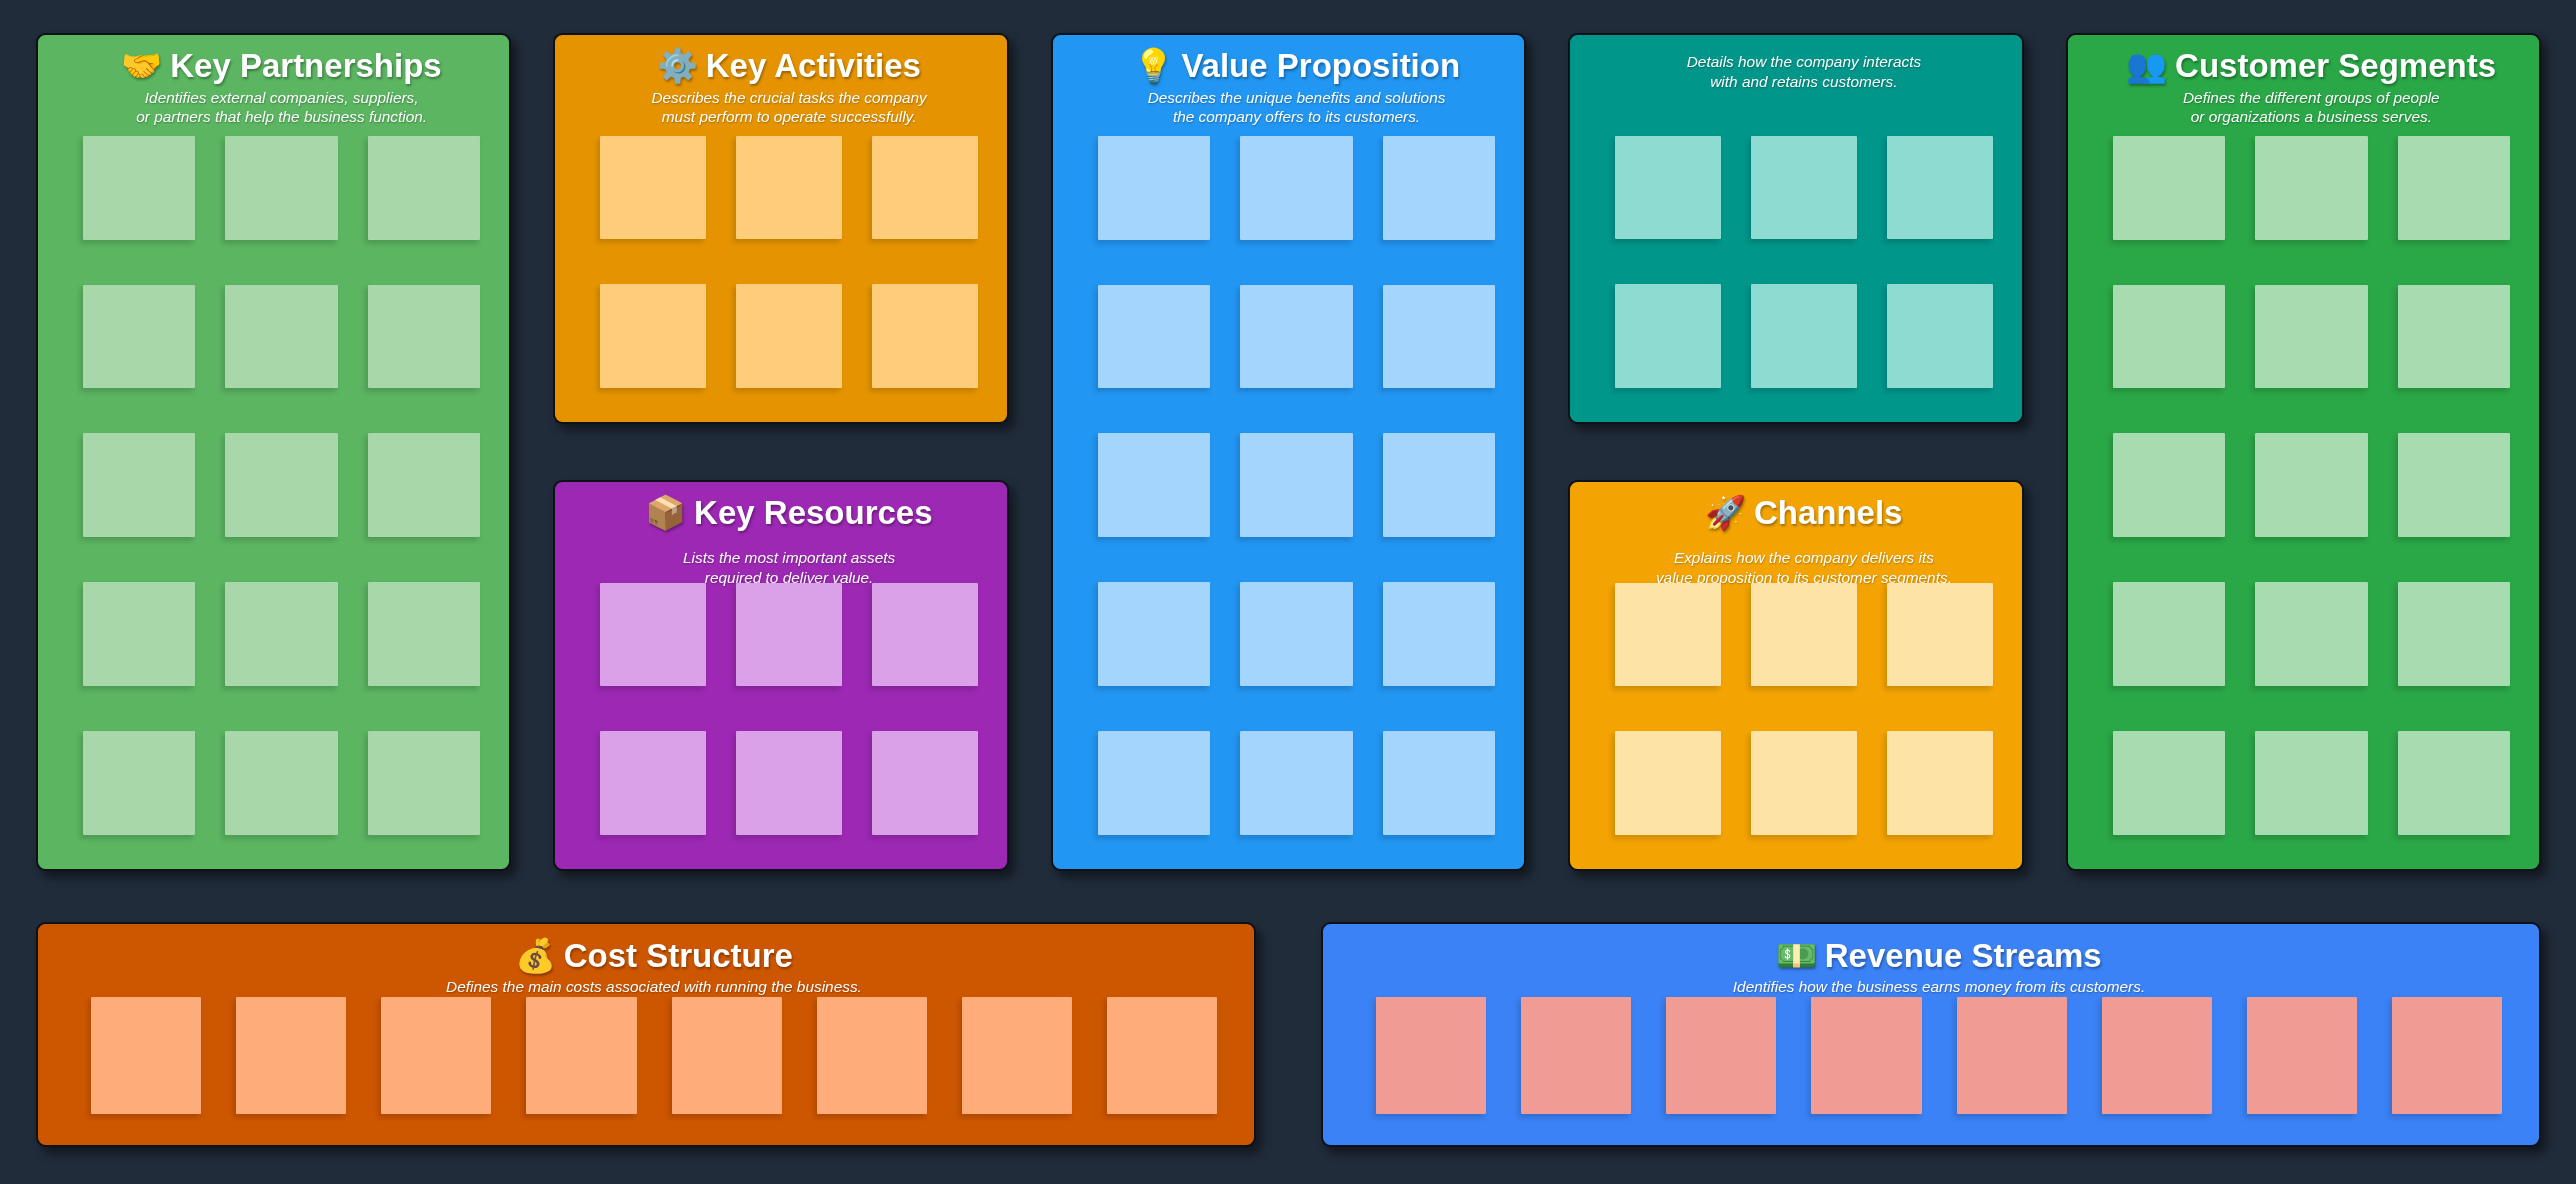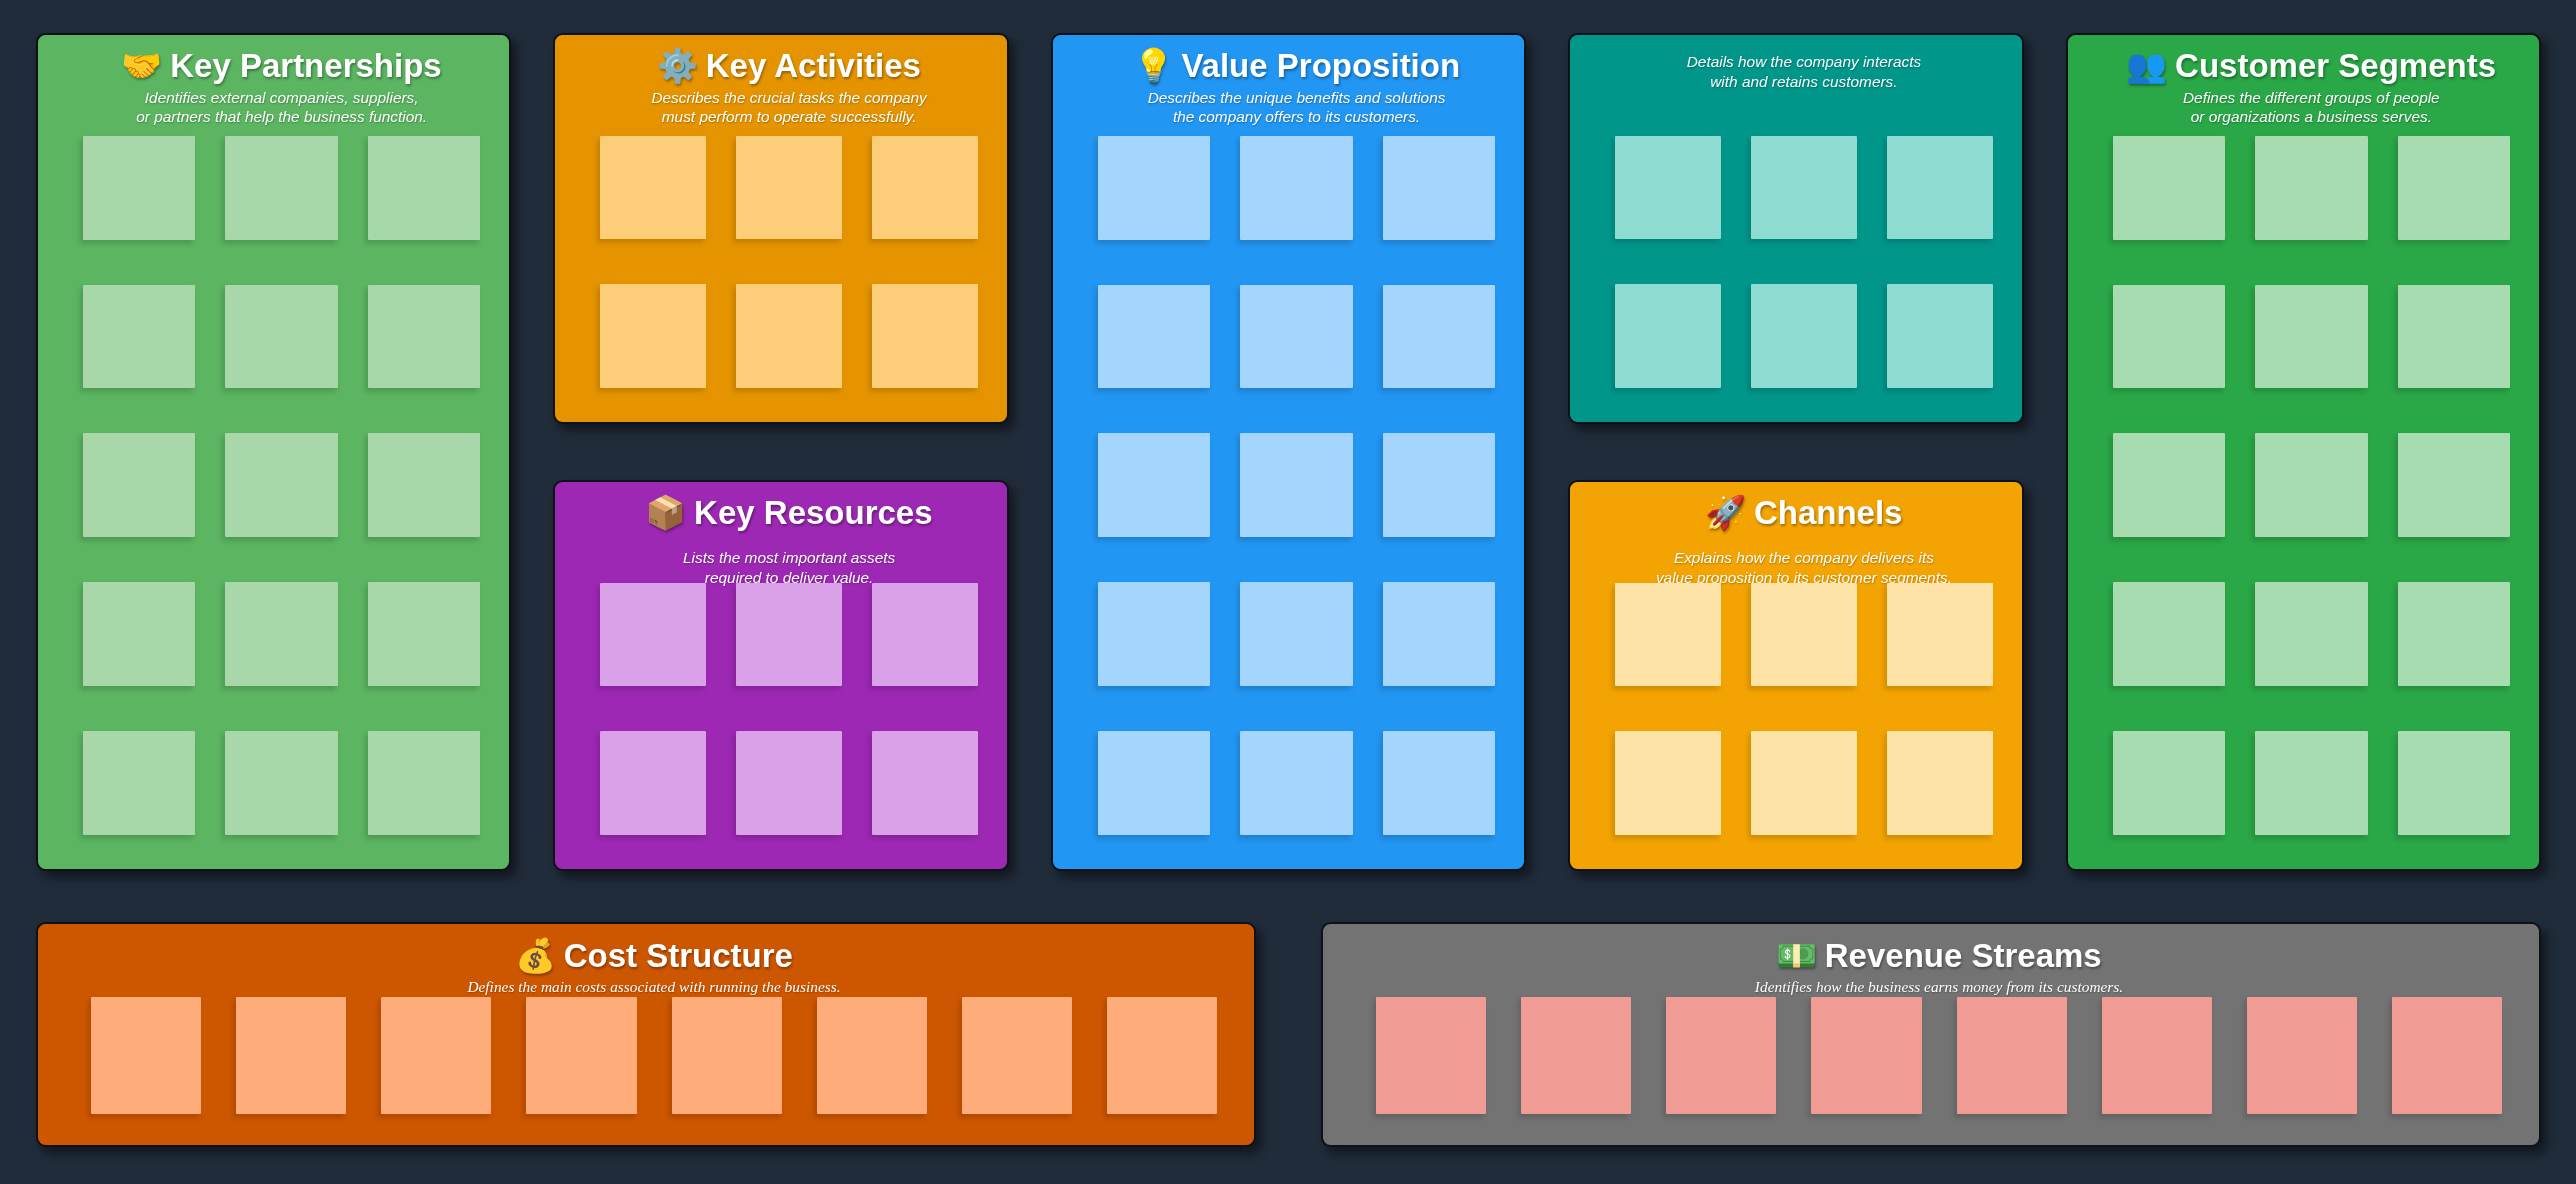--- a/index.html
+++ b/index.html
@@ -87,21 +87,20 @@
     font-style: italic;
     line-height: 1.28;
     color: #ffffff;
     text-shadow: 0.5px 1.1px 1.6px rgba(0,0,0,0.3);
   }
   .gap-subtitle .subtitle {
     margin-top: 18px;
   }
   .panel-bottom .subtitle {
     margin-top: 3.2px;
-    font-family: Liberation Serif, serif;
   }
   .cells {
     flex: 1;
     display: grid;
     column-gap: 30px;
     row-gap: 45px;
     padding: 0 29px 34px 29px;
   }
   .panel-bottom .cells {
     column-gap: 35px;
@@ -268,21 +267,21 @@
           <div class="cell" style="background: rgb(255, 172, 123);"></div>
           <div class="cell" style="background: rgb(255, 172, 123);"></div>
           <div class="cell" style="background: rgb(255, 172, 123);"></div>
           <div class="cell" style="background: rgb(255, 172, 123);"></div>
           <div class="cell" style="background: rgb(255, 172, 123);"></div>
           <div class="cell" style="background: rgb(255, 172, 123);"></div>
           <div class="cell" style="background: rgb(255, 172, 123);"></div>
         </div>
     </section>
 
-    <section class="panel panel-bottom" style="background: #737373; border-color: rgb(13, 17, 24);">
+    <section class="panel panel-bottom" style="background: #3b82f6; border-color: rgb(13, 17, 24);">
       <header class="panel-header">
         <h2 class="title"><span class="icon">💵</span><span>Revenue Streams</span></h2>
         <p class="subtitle"><span>Identifies how the business earns money from its customers.</span></p>
       </header>
       <div class="cells" style="grid-template-columns: repeat(8, 1fr); grid-template-rows: repeat(1, 1fr);">
           <div class="cell" style="background: rgb(240, 156, 148);"></div>
           <div class="cell" style="background: rgb(240, 156, 148);"></div>
           <div class="cell" style="background: rgb(240, 156, 148);"></div>
           <div class="cell" style="background: rgb(240, 156, 148);"></div>
           <div class="cell" style="background: rgb(240, 156, 148);"></div>

